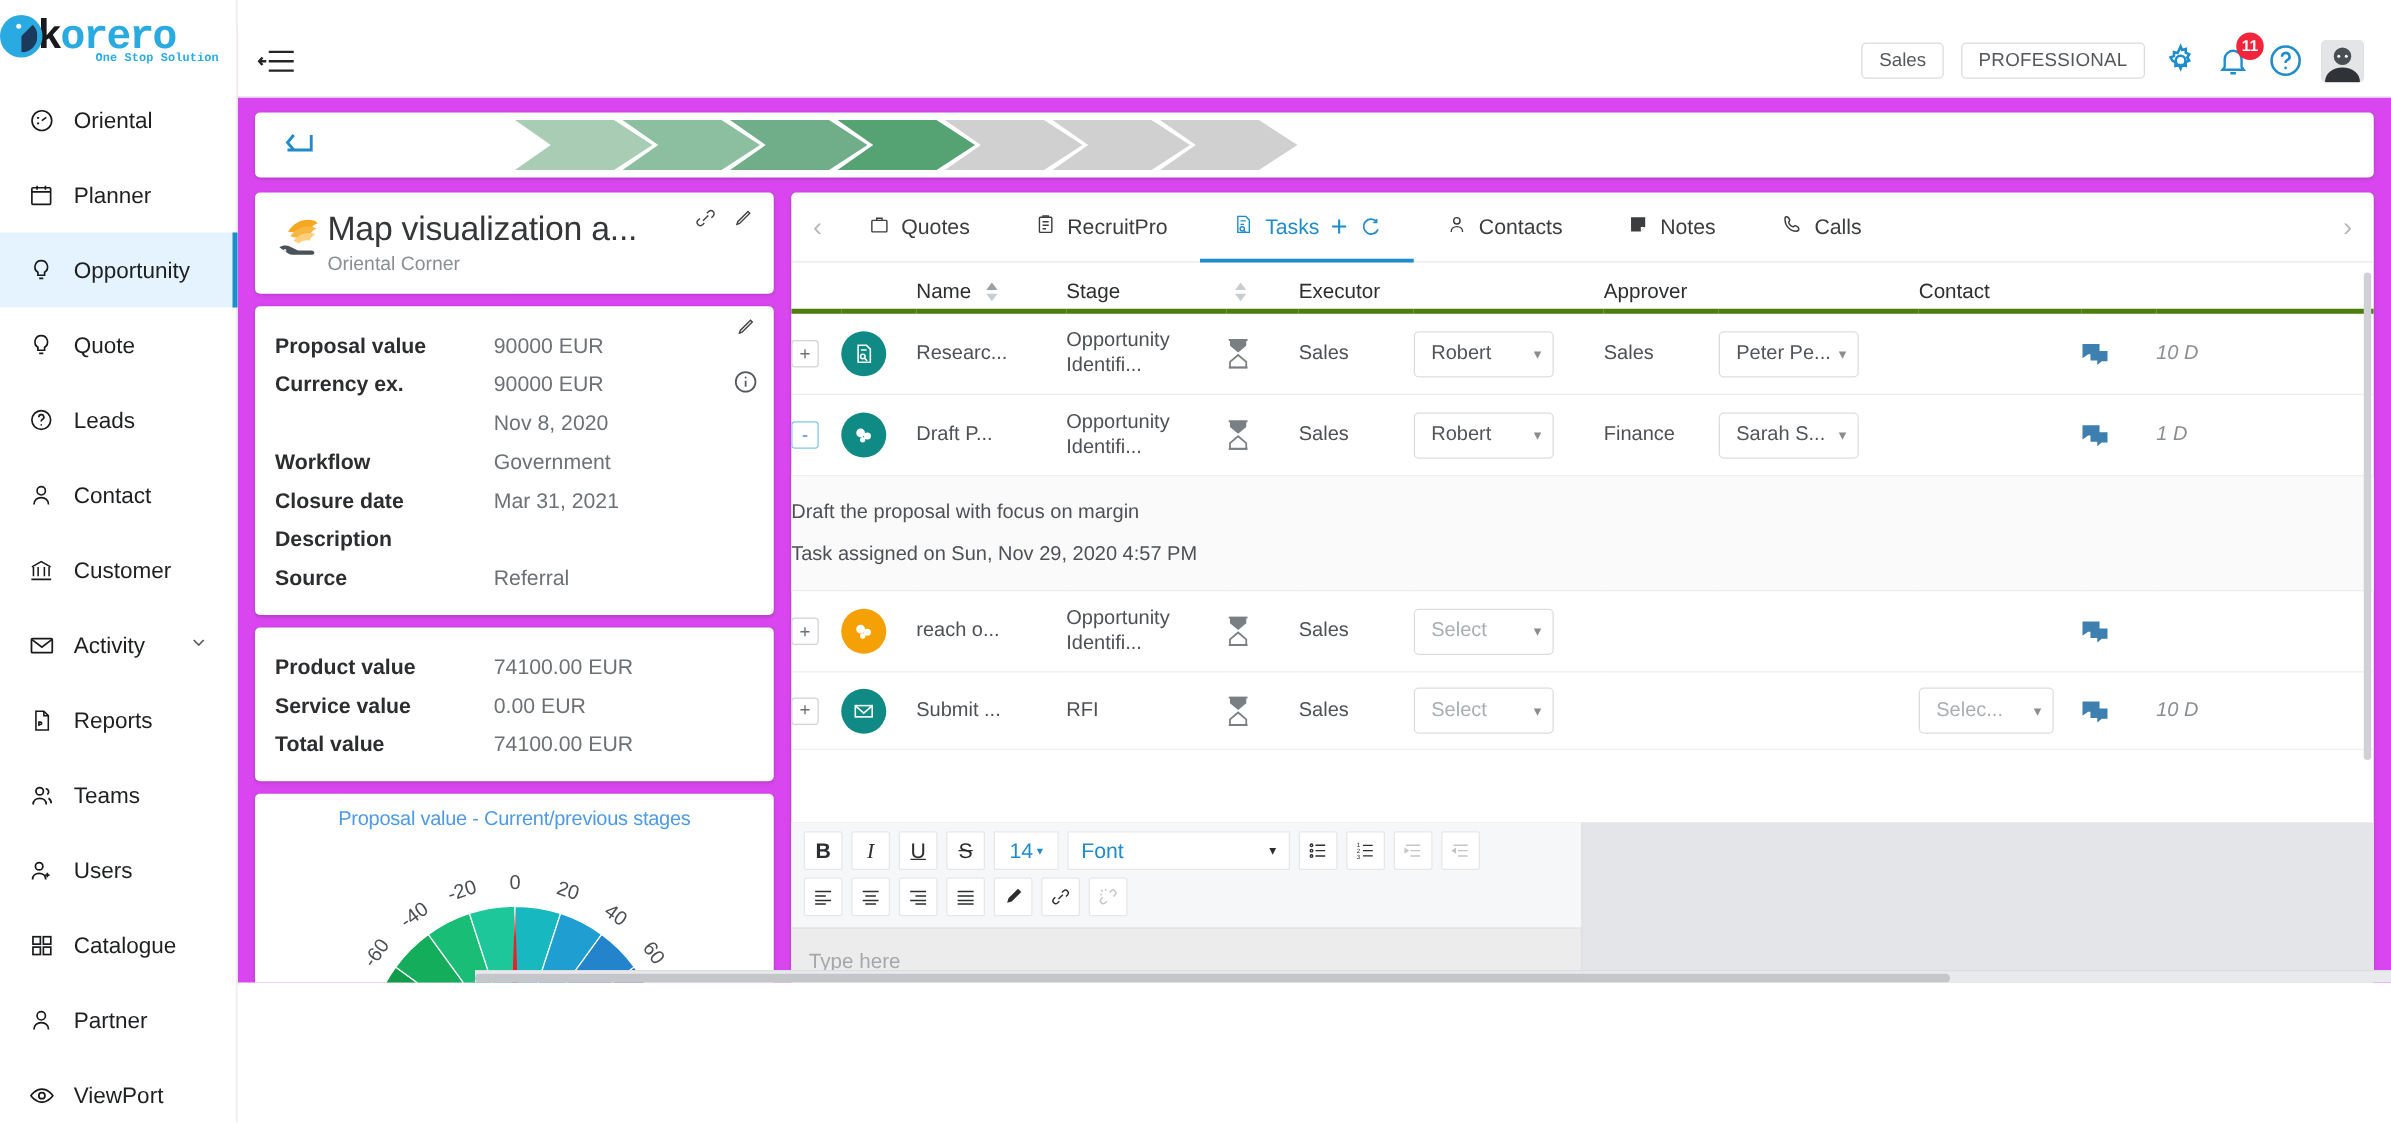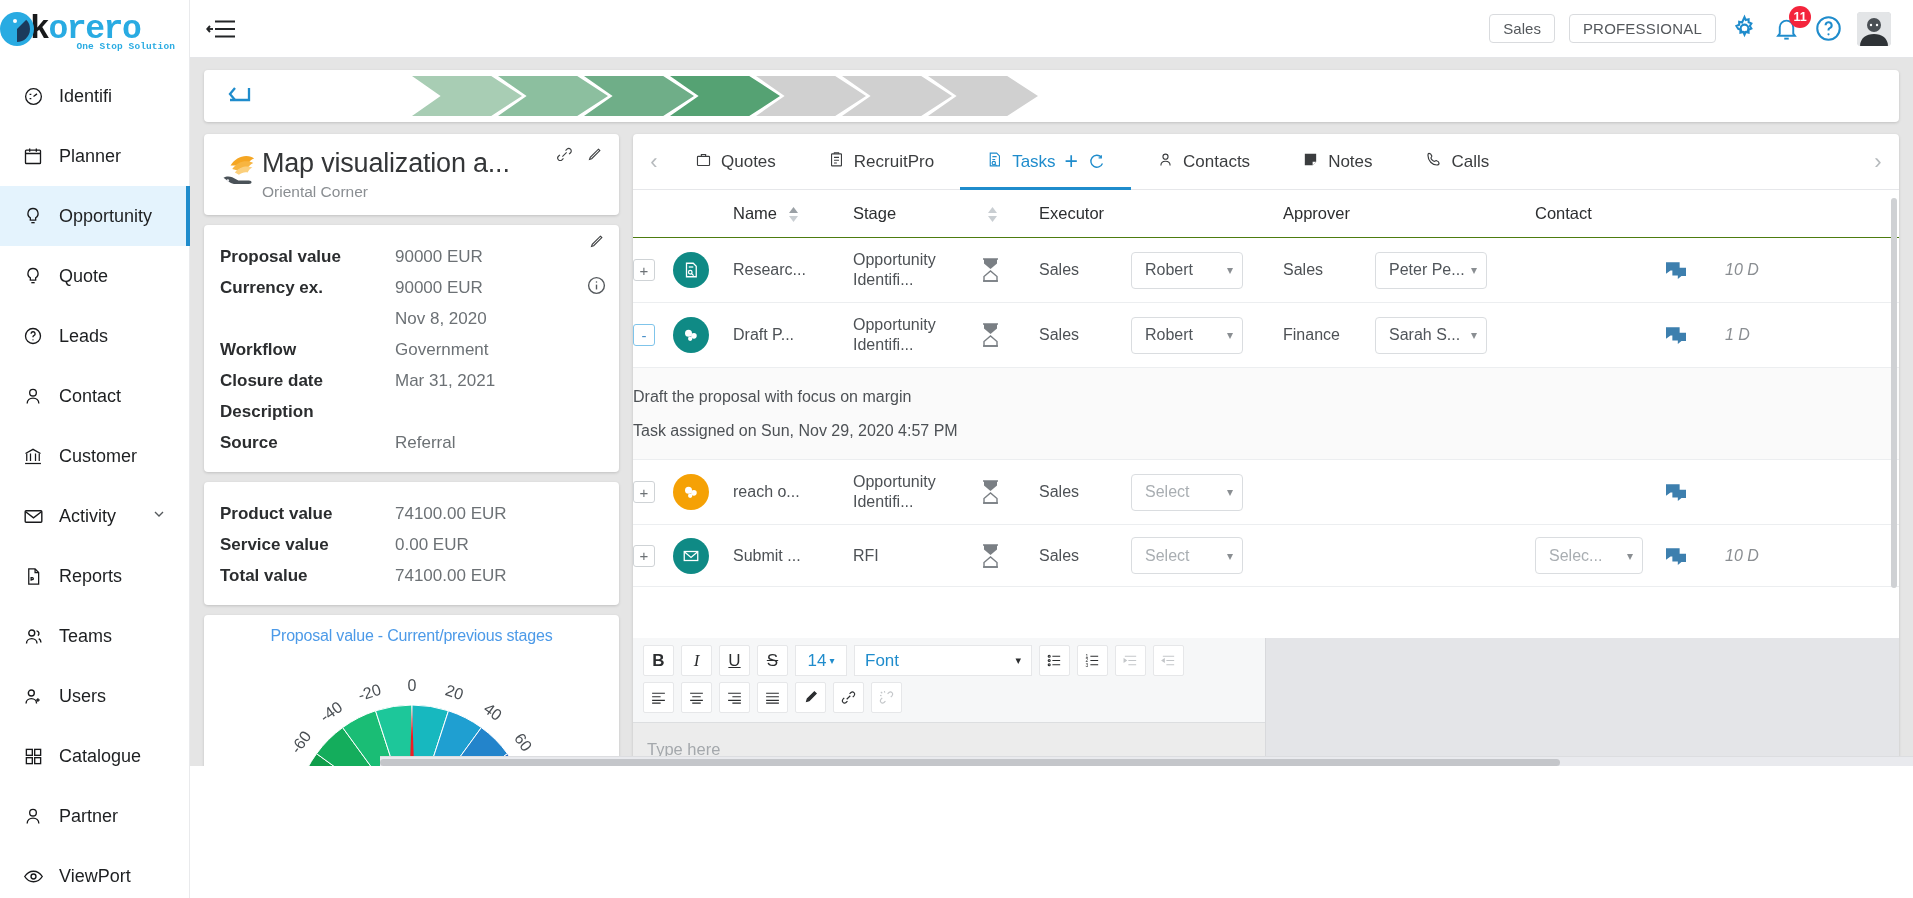--- a/index.html
+++ b/index.html
@@ -68,22 +68,22 @@
     background: #e4f3fd;
   }
   .nav-item.active::after {
     content: ""; position: absolute; right: -1px; top: 0;
     width: 4px; height: 100%; background: #1f8ccc;
   }
   .nav-item .chev { margin-left: auto; color: #55595d; }
 
   
   .main {
-    flex: 1; height: 766px; background: #e5e5e5;
-    position: relative; overflow: hidden;
+    flex: 1; height: 766px; background: #d946ef;
+    position: relative; overflow: hidden; margin-top: 20px;
   }
   .topbar {
     height: 58px; background: #ffffff;
     display: flex; align-items: center;
     padding: 0 22px 0 16px;
     border-bottom: 1px solid #e4e5e8;
   }
   .hamburger { width: 30px; height: 26px; cursor: pointer; color: #232527;}
   .topbar-right {
     margin-left: auto; display: flex; align-items: center; gap: 14px;
@@ -184,22 +184,22 @@
   .tab.active::after {
     content: ""; position: absolute; left: 0; right: 0; bottom: -1px;
     height: 3px; background: #1f8ccc;
   }
   .tab .plus { color: #1f8ccc; font-size: 23px; line-height: 1; font-weight: 300; }
   .tab .refresh { color: #1f8ccc; display: flex; }
 
   table.tasks { width: 100%; border-collapse: collapse; }
   table.tasks th {
     font-size: 16.5px; color: #2c2e30; font-weight: 400;
-    text-align: left; padding: 14px 8px 14px 0;
-    border-bottom: 1px solid #4d7c0f; white-space: nowrap;
+    text-align: left; padding: 14px 8px 4px 0;
+    border-bottom: 4px solid #4d7c0f; white-space: nowrap;
   }
   .th-sort { display: inline-flex; flex-direction: column; margin-left: 6px; vertical-align: middle; }
   table.tasks td {
     padding: 12px 8px 12px 0; border-bottom: 1px solid #eceef0;
     font-size: 16px; color: #4d5155; vertical-align: middle;
   }
   .expander {
     width: 22px; height: 22px; border: 1px solid #cfd3d6;
     border-radius: 3px; display: flex; align-items: center;
     justify-content: center; font-size: 15px; color: #6c7175;
@@ -302,21 +302,21 @@
     <nav class="nav">
 
       <div class="nav-item">
         <span class="ico">
           <svg width="21" height="21" viewBox="0 0 24 24" fill="none" stroke="#18191b" stroke-width="1.5">
               <circle cx="12" cy="12" r="9"></circle>
               <path d="M12 12l4-3"></path>
               <path d="M7.5 9.5h2M7.5 14.5h2"></path>
             </svg>
         </span>
-        <span>Identifi</span>
+        <span>Oriental</span>
       </div>
 
       <div class="nav-item">
         <span class="ico">
           <svg width="20" height="20" viewBox="0 0 24 24" fill="none" stroke="#18191b" stroke-width="1.6">
               <rect x="3" y="5" width="18" height="16" rx="1"></rect>
               <path d="M3 9h18M8 3v4M16 3v4"></path>
             </svg>
         </span>
         <span>Planner</span>

